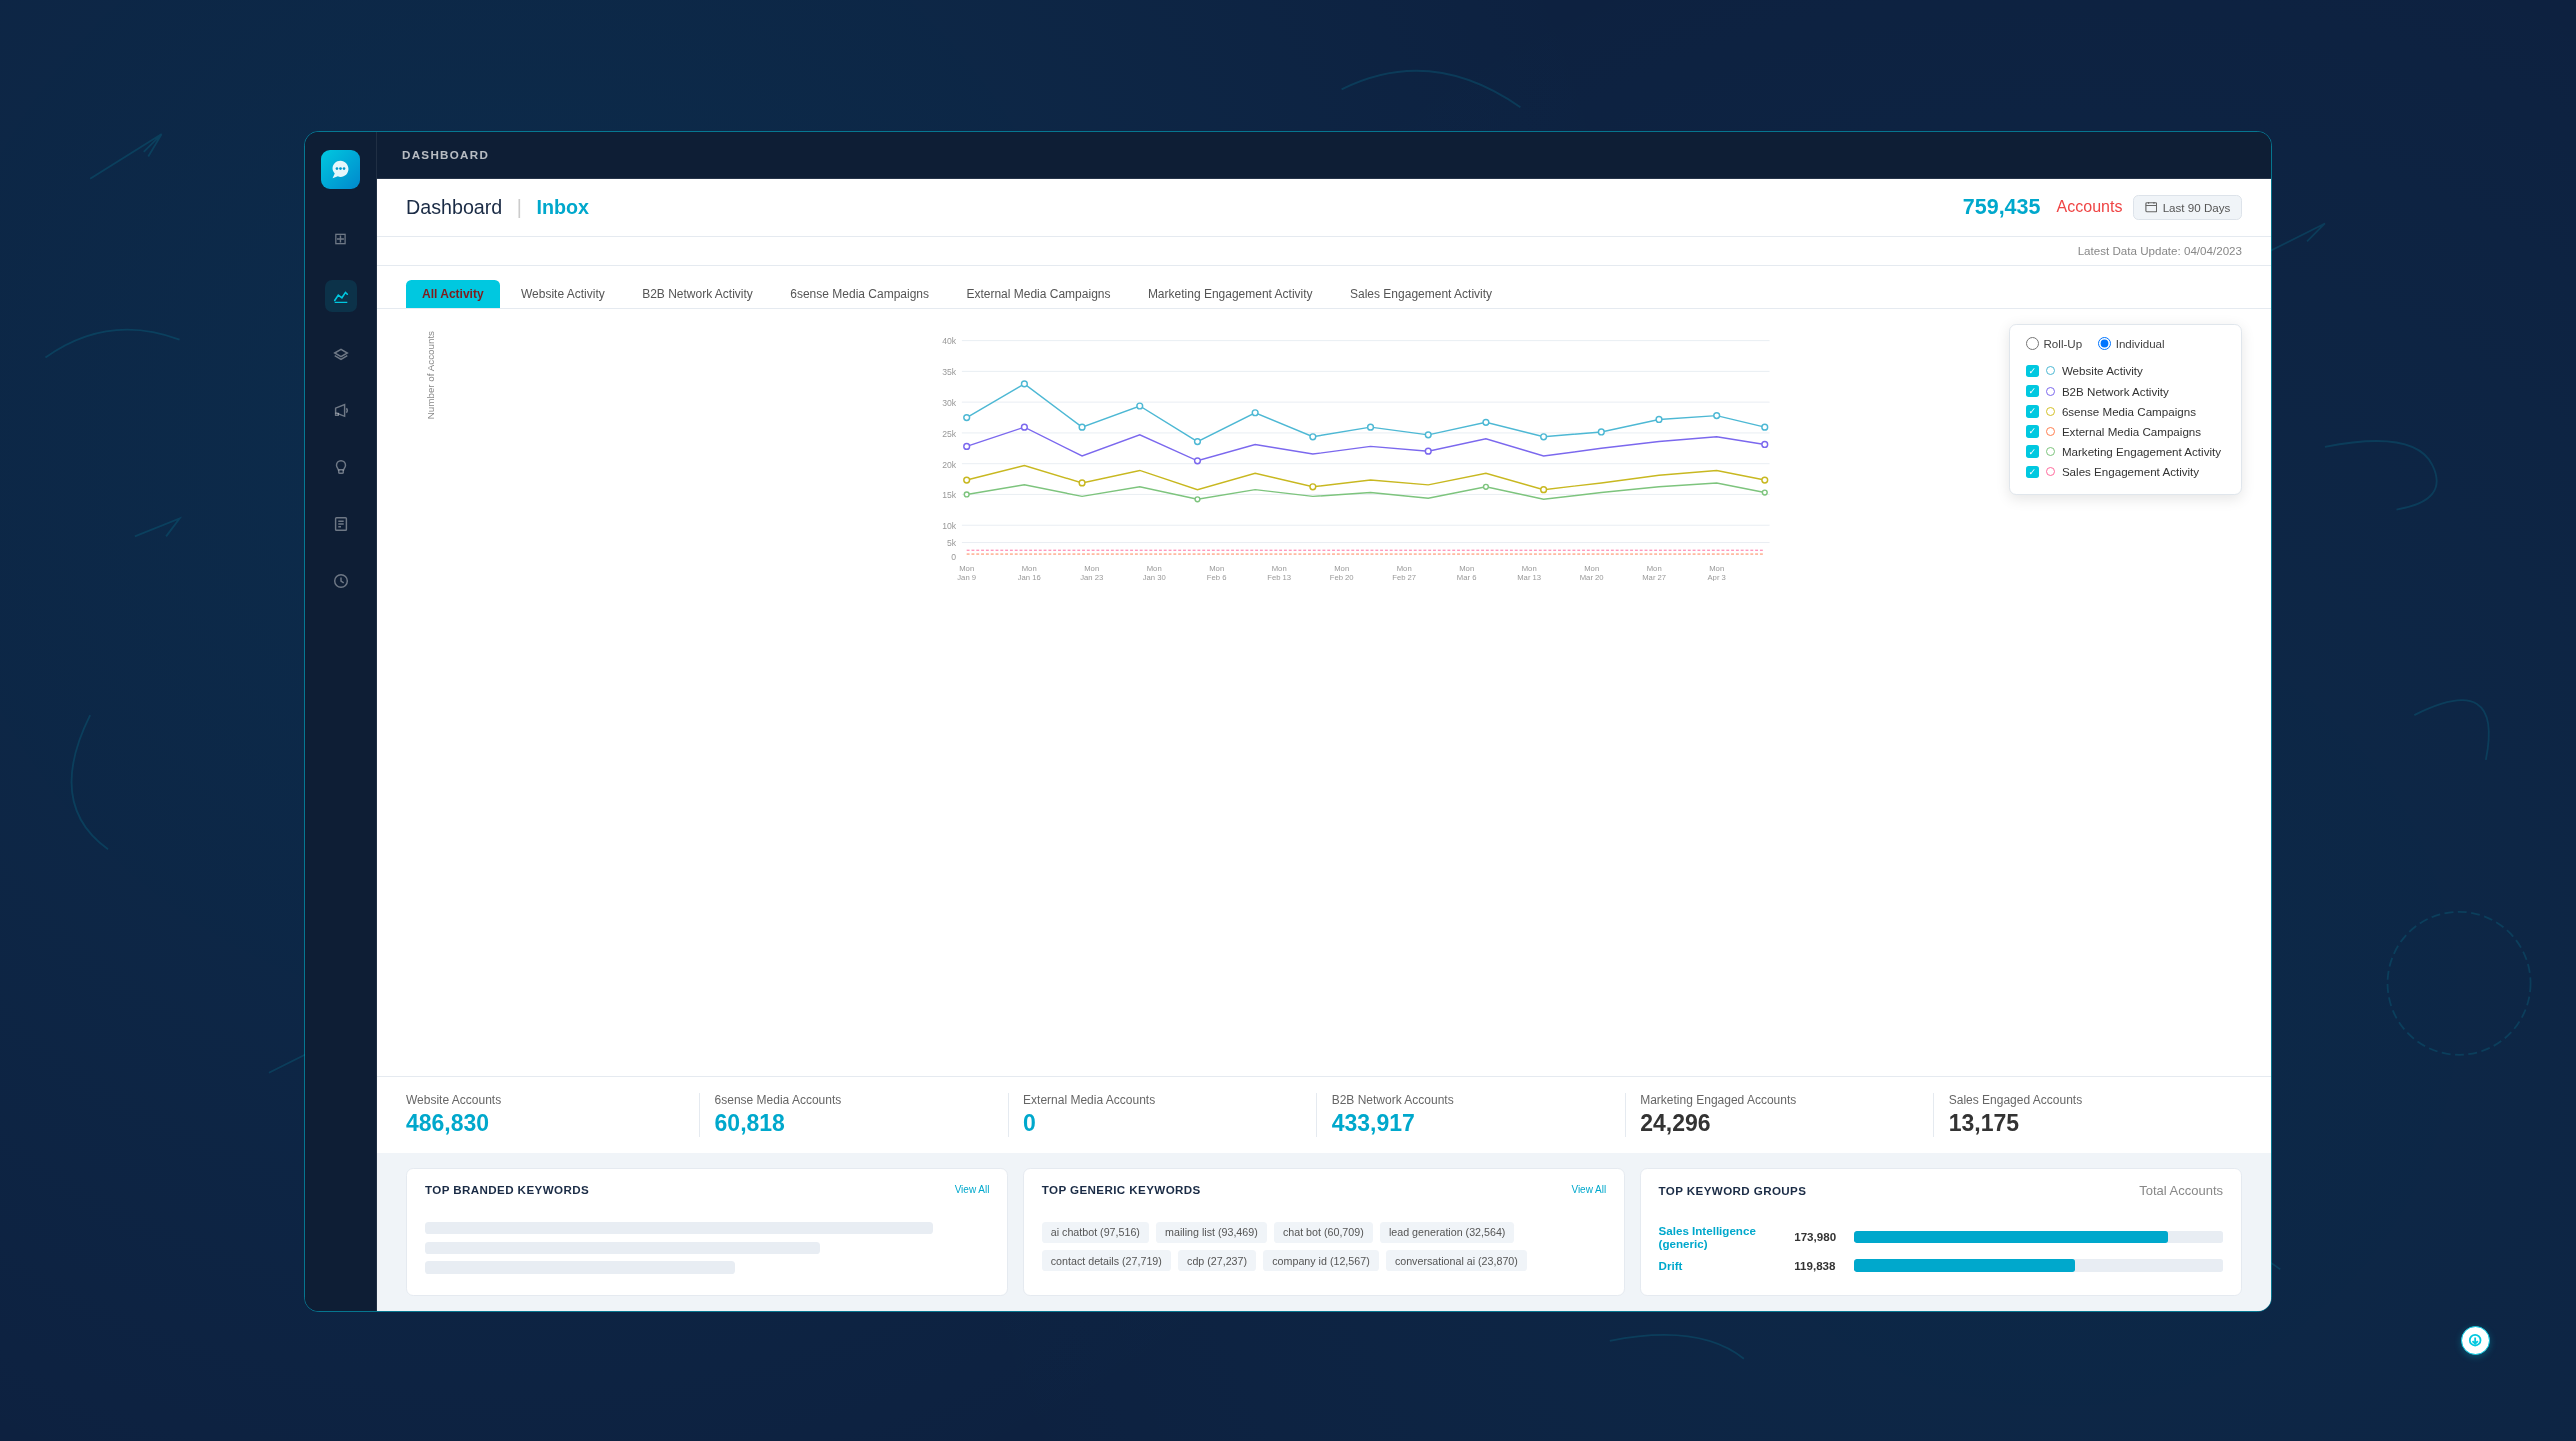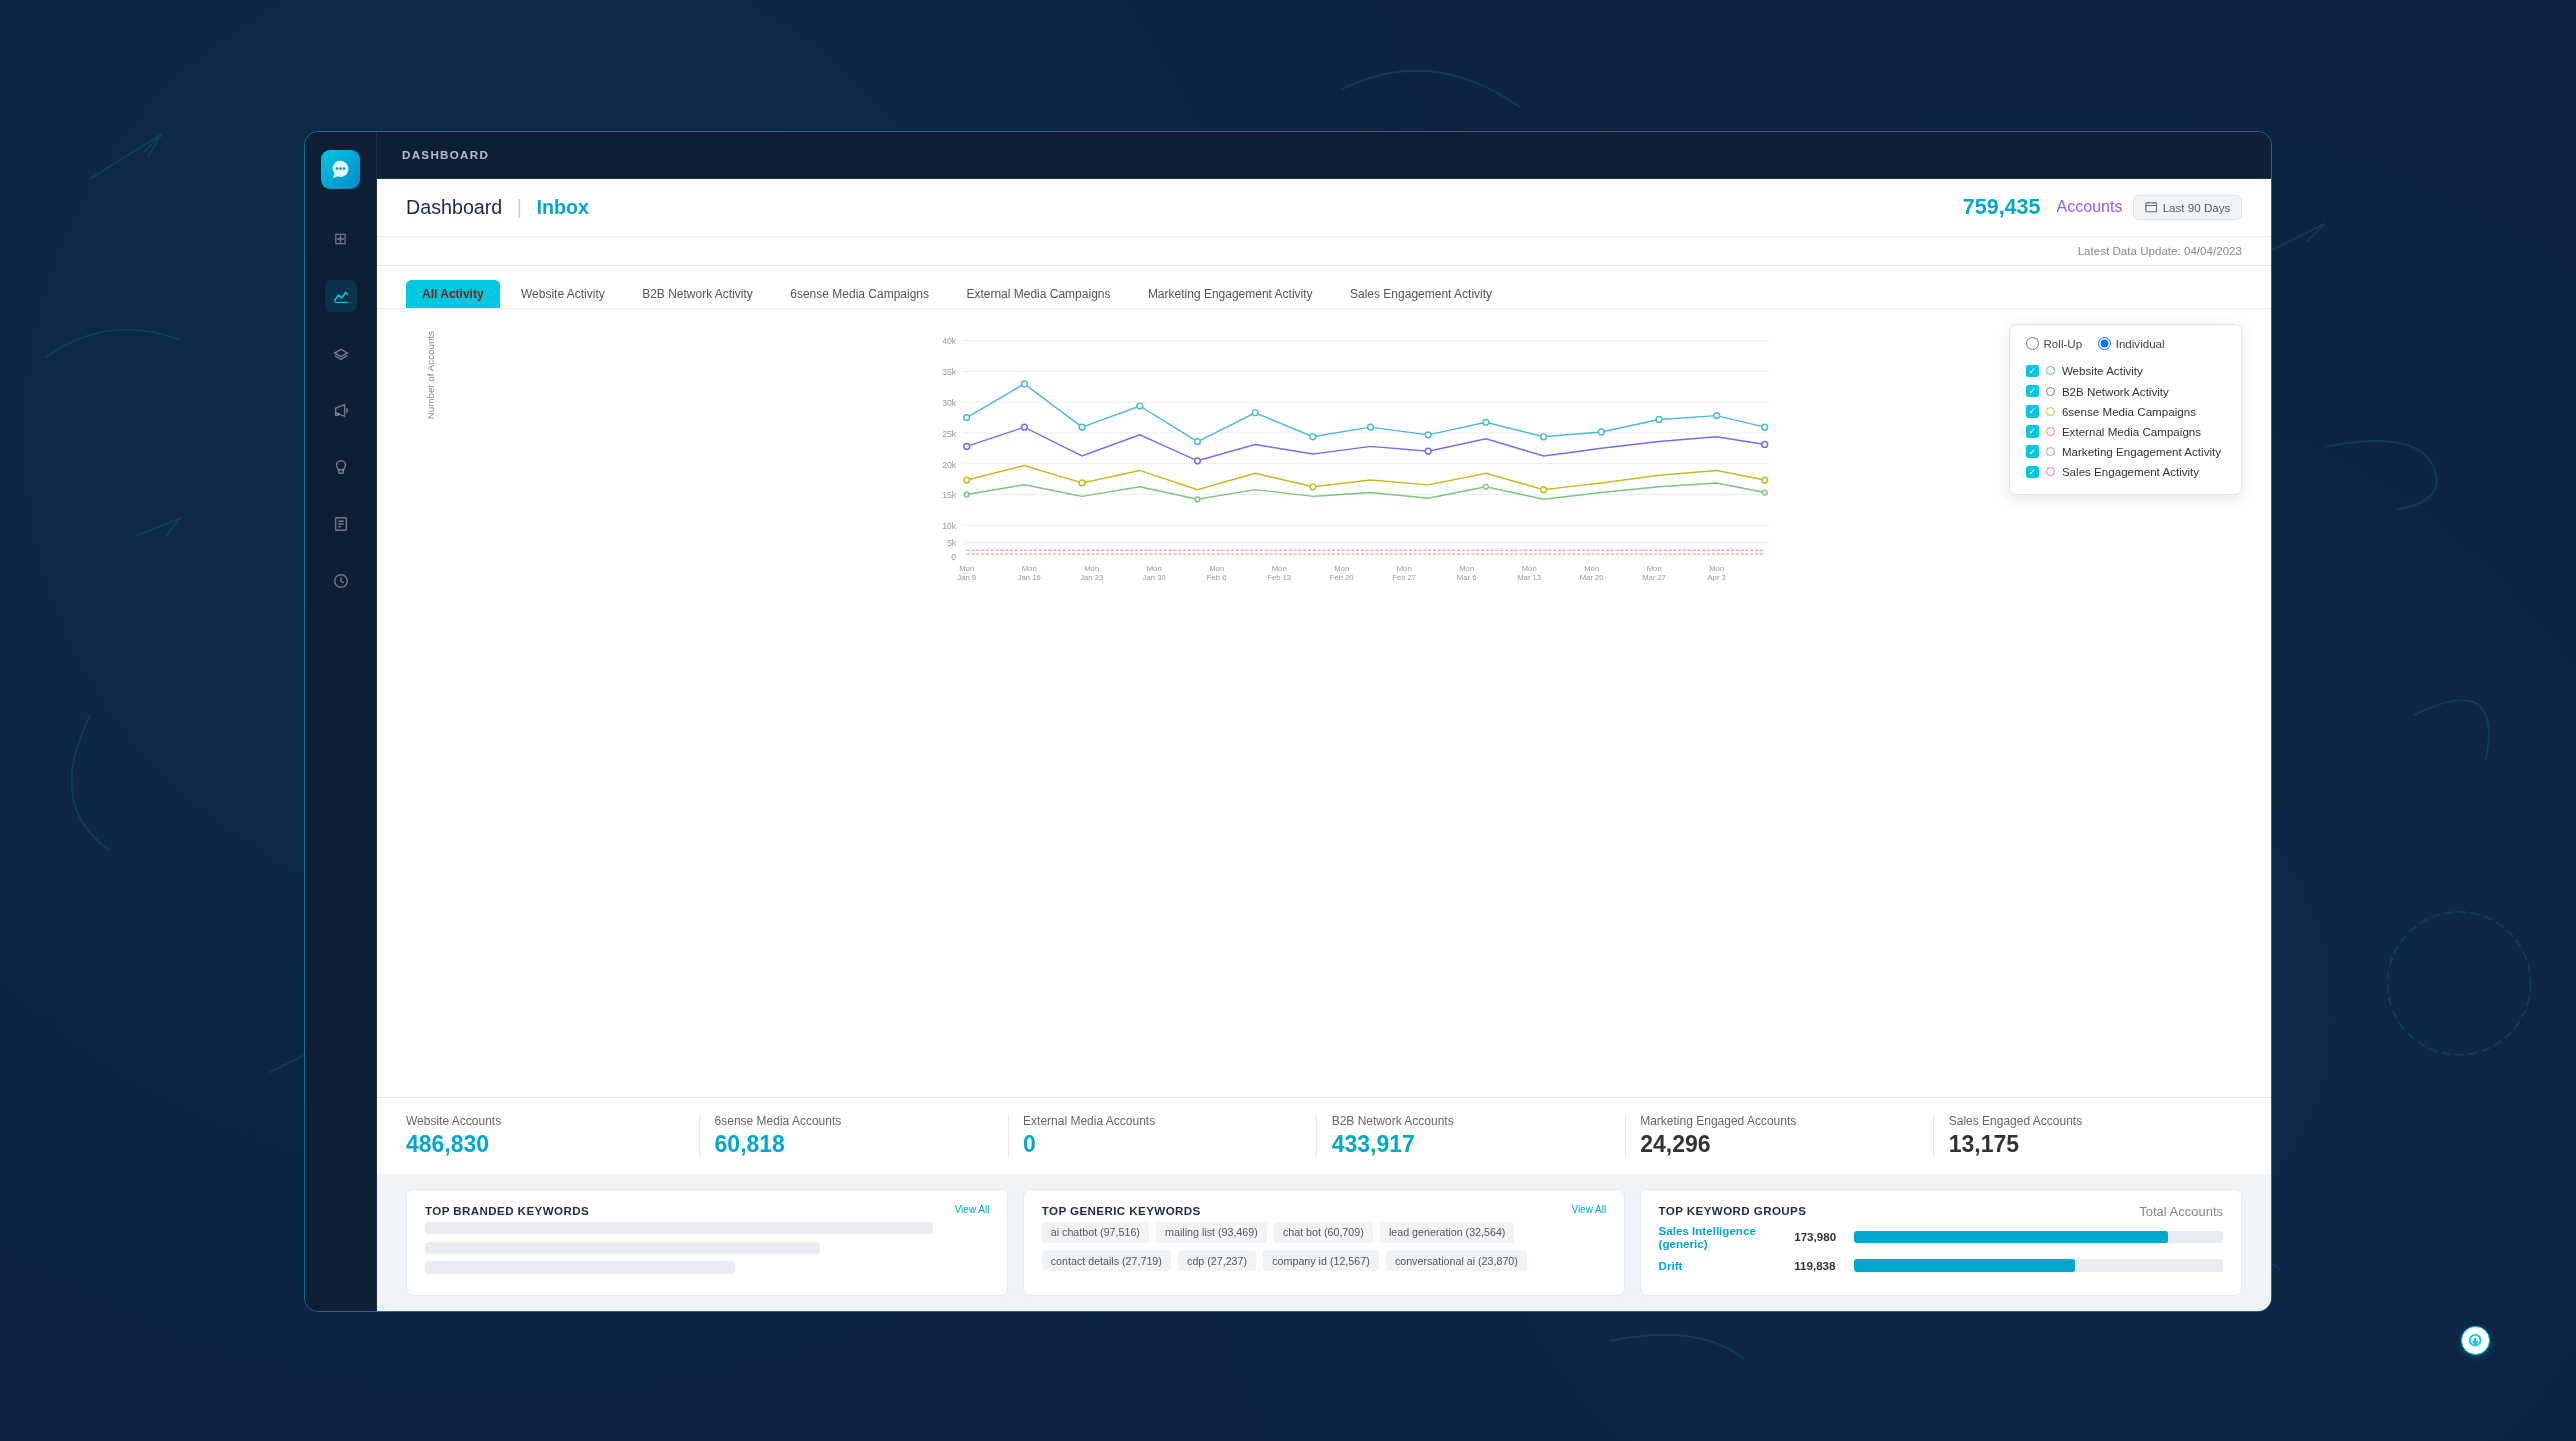--- a/index.html
+++ b/index.html
@@ -127,21 +127,21 @@
       display: flex;
       align-items: center;
       gap: 10.7px;
     }
     .accounts-count {
       color: #00a8cc;
       font-size: 21.5px;
       font-weight: 700;
     }
     .accounts-label {
-      color: #8b5cf6;
+      color: #ef4444;
       font-size: 16px;
       font-weight: 500;
       margin-left: 5.4px;
     }
     .date-badge {
       display: flex;
       align-items: center;
       gap: 5.4px;
       background: #f0f4f8;
       border: 0.9px solid #dde3ea;
@@ -305,22 +305,22 @@
     .panel {
       flex: 1;
       background: white;
       border-radius: 7.2px;
       padding: 14.3px 18px;
       border: 0.9px solid #e5eaf0;
     }
     .panel-header {
       display: flex;
       justify-content: space-between;
-      align-items: flex-start;
-      margin-bottom: 5px;
+      align-items: center;
+      margin-bottom: 26px;
     }
     .panel-title {
       font-size: 11.6px;
       font-weight: 700;
       color: #1a2b45;
       text-transform: uppercase;
       letter-spacing: 0.4px;
     }
     .view-all {
       font-size: 10px;

